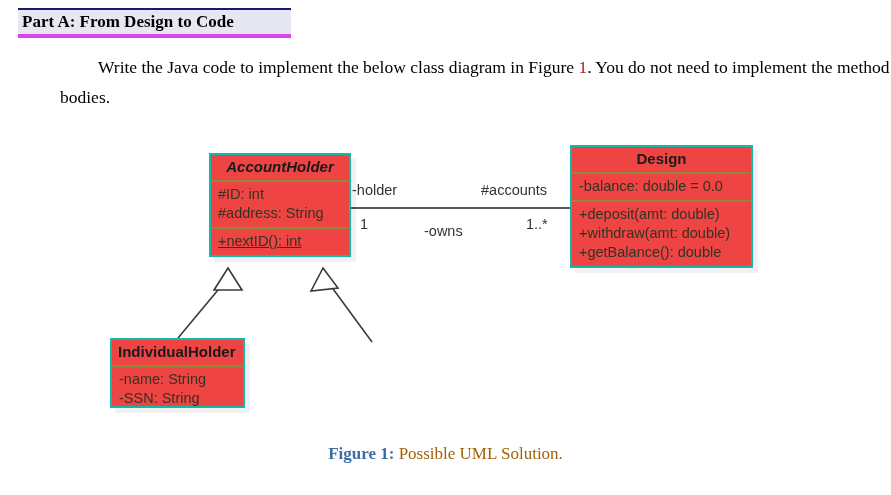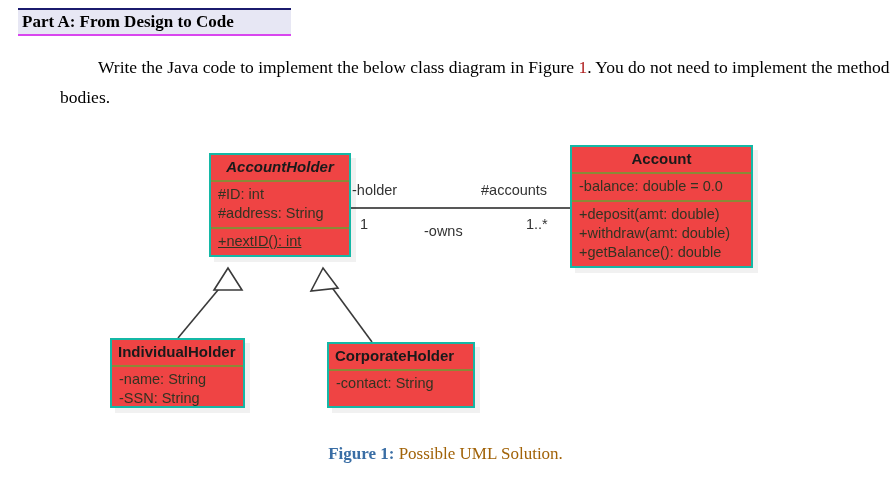--- a/index.html
+++ b/index.html
@@ -17,21 +17,21 @@
   }
 
   
   .section-header {
     position: absolute;
     left: 18px;
     top: 8px;
     width: 273px;
     background: #e7e7f4;
     border-top: 2px solid #1b1b6e;
-    border-bottom: 2px solid #d946ef;
+    border-bottom: 4px solid #d946ef;
     box-sizing: border-box;
     padding: 2px 4px 3px 4px;
   }
   .section-header-text {
     font-family: "Liberation Serif", serif;
     font-weight: bold;
     font-size: 17px;
     line-height: 19px;
     color: #000000;
     white-space: nowrap;
@@ -171,41 +171,35 @@
     <div class="uml-compartment uml-sep">
       <span class="member">#ID: int</span>
       <span class="member">#address: String</span>
     </div>
     <div class="uml-compartment uml-sep">
       <span class="member static">+nextID(): int</span>
     </div>
   </div>
 
   <div class="uml-box" style="left:570px; top:15px; width:183px;">
-    <div class="uml-name center">Account</div>
+    <div class="uml-name center">Design</div>
     <div class="uml-compartment uml-sep">
       <span class="member">-balance: double = 0.0</span>
     </div>
     <div class="uml-compartment uml-sep">
       <span class="member">+deposit(amt: double)</span>
       <span class="member">+withdraw(amt: double)</span>
       <span class="member">+getBalance(): double</span>
     </div>
   </div>
 
   <div class="uml-box" style="left:110px; top:208px; width:135px; height:70px;">
     <div class="uml-name">IndividualHolder</div>
     <div class="uml-compartment uml-sep">
       <span class="member">-name: String</span>
       <span class="member">-SSN: String</span>
     </div>
   </div>
 
-  <div class="uml-box" style="left:327px; top:212px; width:148px; height:66px;">
-    <div class="uml-name">CorporateHolder</div>
-    <div class="uml-compartment uml-sep">
-      <span class="member">-contact: String</span>
-    </div>
-  </div>
 
 </div>
 
 <div class="caption"><span class="caption-label">Figure 1:</span><span class="caption-text"> Possible UML Solution.</span></div>
 
 </body></html>

